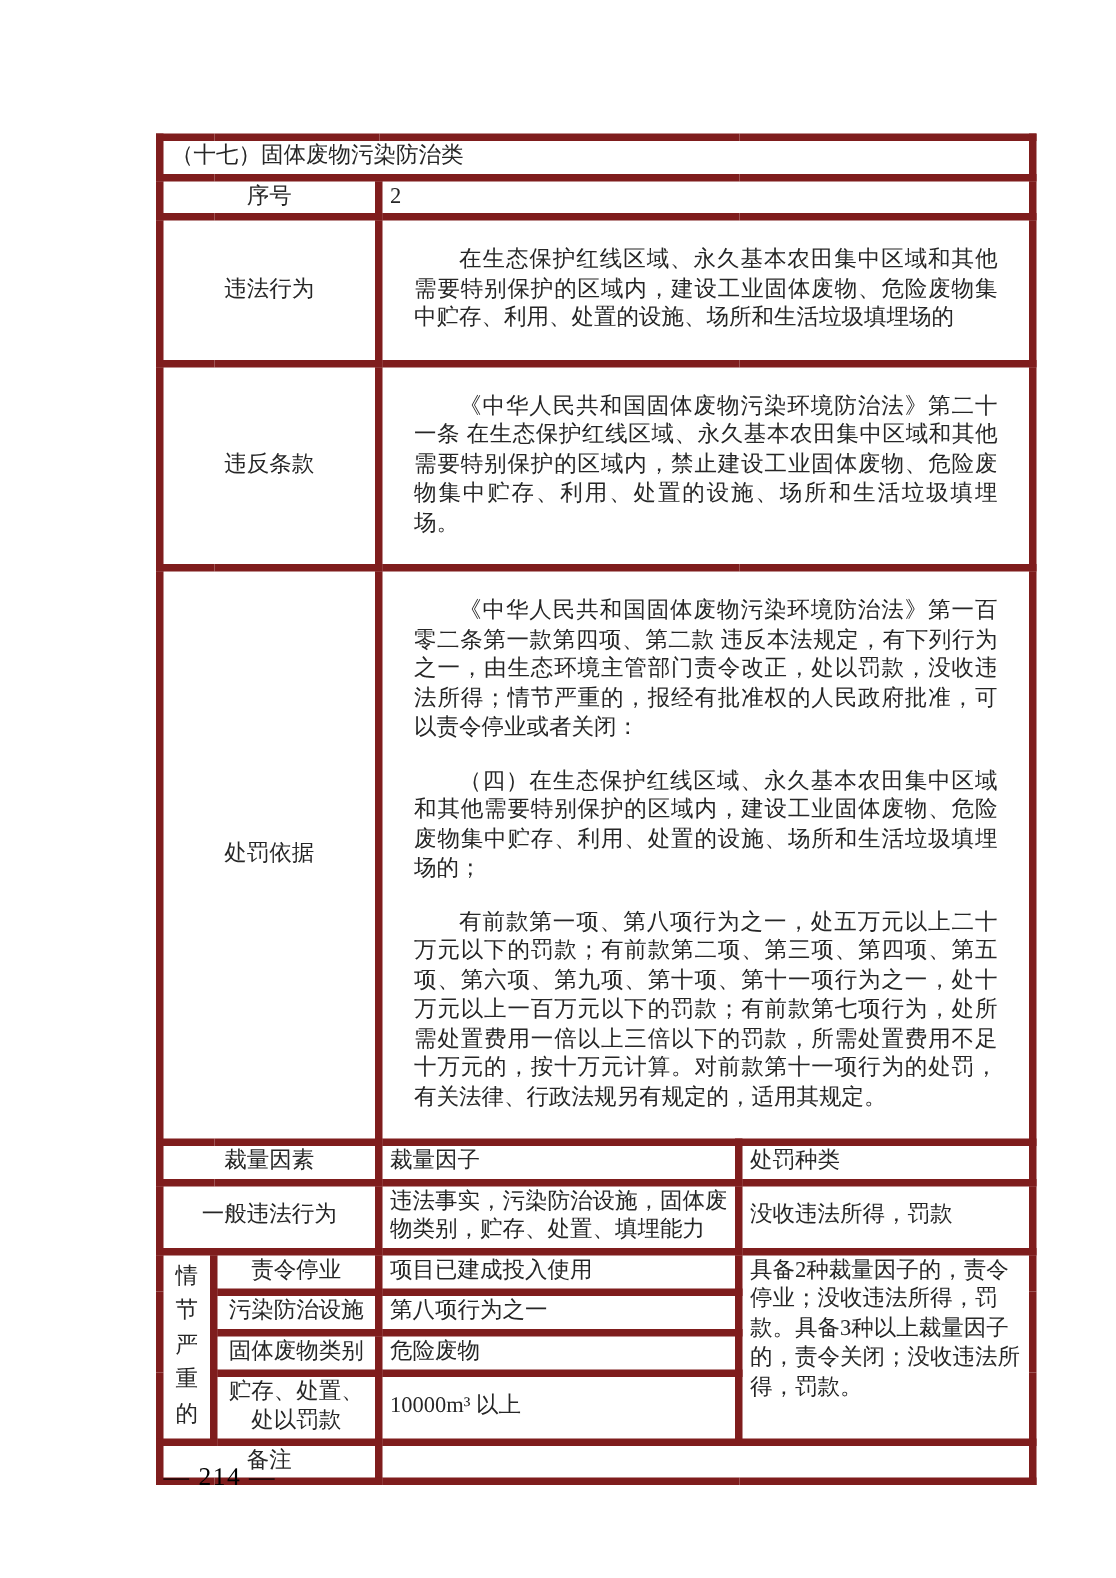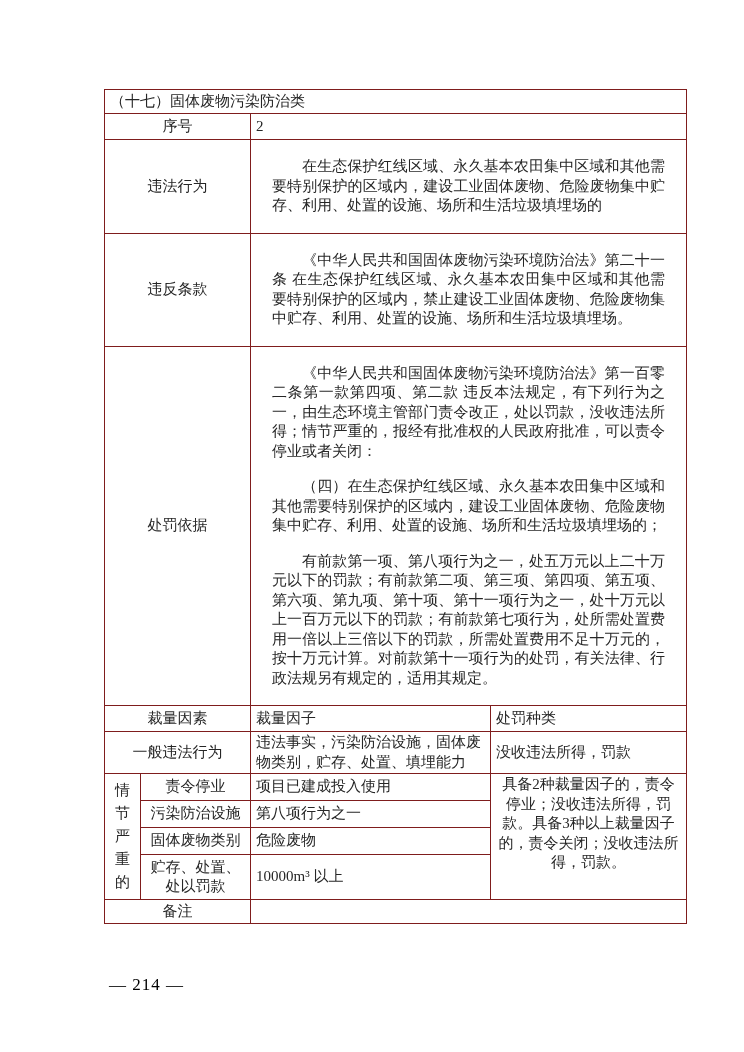--- a/index.html
+++ b/index.html
@@ -16,21 +16,21 @@
     width:582px;
     border-collapse:collapse;
     table-layout:fixed;
     font-size:15px;
   }
   col.c1 { width:36px; }
   col.c2 { width:110px; }
   col.c3 { width:240px; }
   col.c4 { width:196px; }
   td {
-    border:1px solid #7f1d1d;
+    border:5px solid #7f1d1d;
     padding:1px 5px;
     vertical-align:middle;
     line-height:1.3;
     word-break:break-all;
     overflow:hidden;
   }
   td.lbl { text-align:center; }
   td.para p { margin:16px; text-align:justify; text-indent:2em; }
   tr.r-cat    { height:24px; }
   tr.r-serial { height:26px; }
@@ -41,21 +41,21 @@
   tr.r-general{ height:36px; }
   tr.r-s1, tr.r-s2, tr.r-s3 { height:27px; }
   tr.r-s4     { height:45px; }
   tr.r-remark { height:24px; }
   .vlabel {
     display:flex; flex-direction:column;
     justify-content:space-between; align-items:center;
     height:112px; padding:2px 0;
   }
   .vlabel span { display:block; }
-  td.top { vertical-align:top;text-align:center; }
+  td.top { vertical-align:top; }
   .pagenum {
     position:absolute;
     left:109px; top:975px;
     font-size:17px;
     letter-spacing:1px;
     color:#000000;
   }
 </style>
 </head>
 <body>

